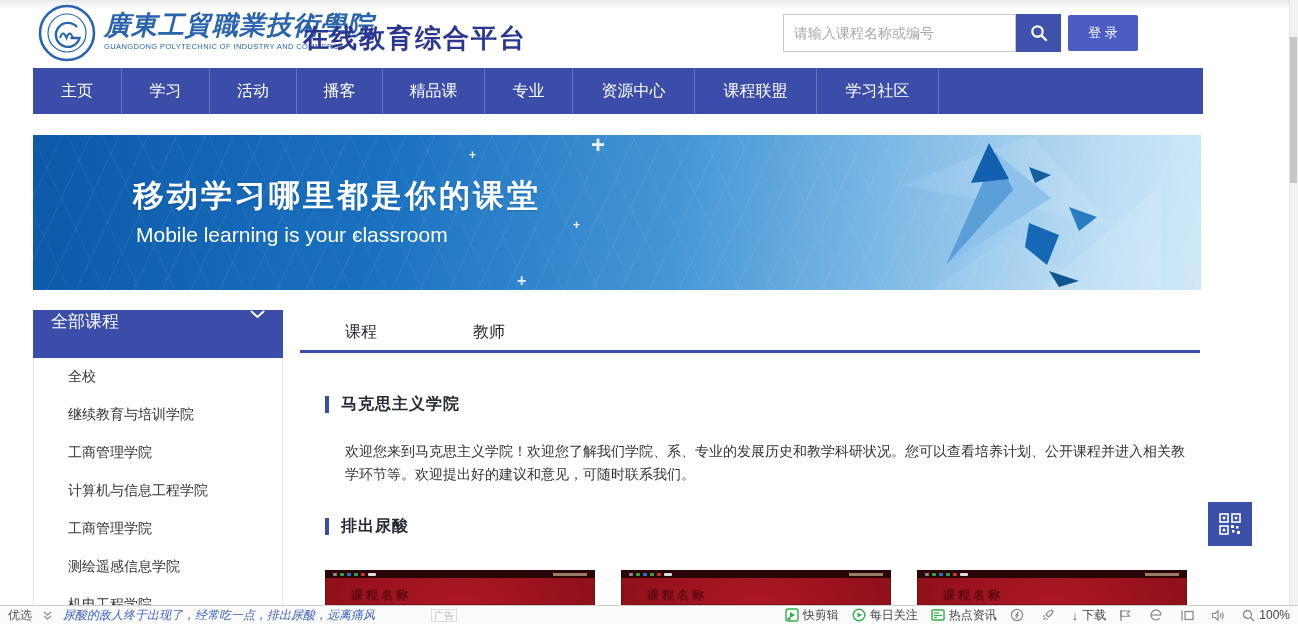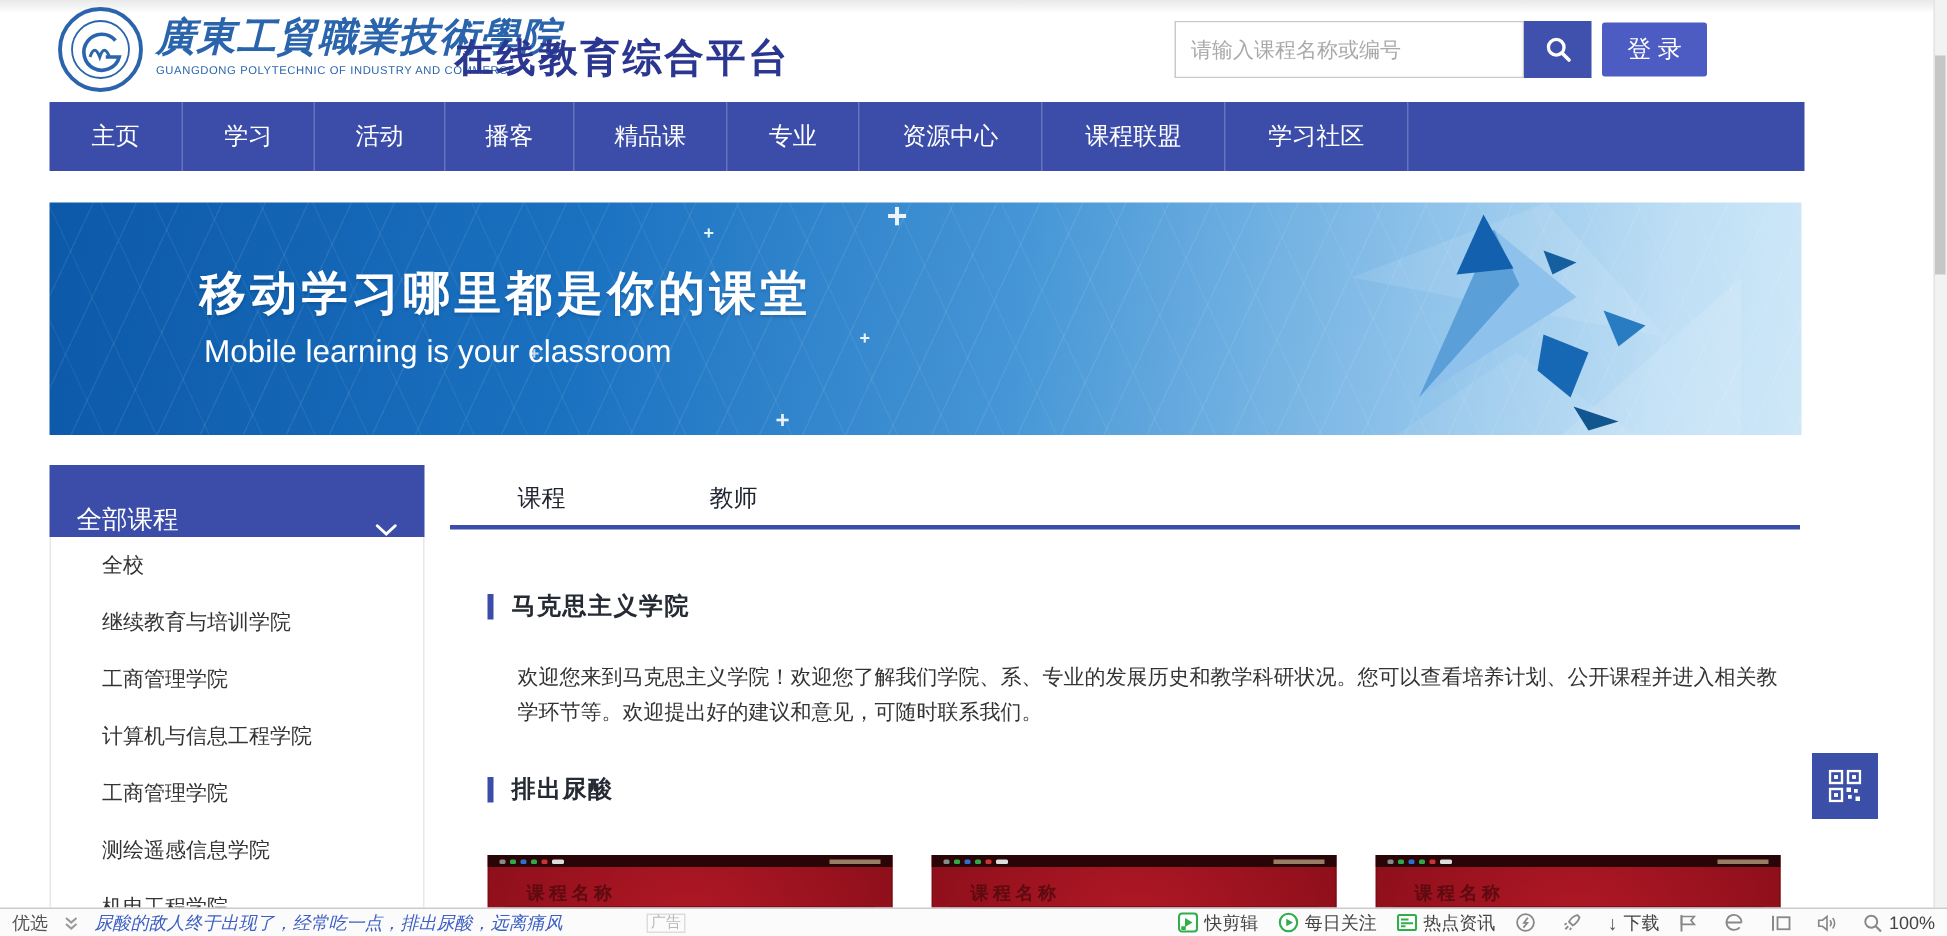--- a/index.html
+++ b/index.html
@@ -18,21 +18,21 @@
   .platform-title { position:absolute; left:303px; top:21px; font-size:26px; font-weight:bold;
     color:#2b3691; letter-spacing:2px; white-space:nowrap; }
   .search-box { position:absolute; left:783px; top:14px; width:233px; height:38px;
     border:1px solid #c9c9c9; background:#fff; }
   .search-box input { width:100%; height:100%; border:none; outline:none; padding:0 10px;
     font-size:14px; color:#333; font-family:inherit; }
   .search-box input::placeholder { color:#a9a9a9; }
   .search-btn { position:absolute; left:1016px; top:14px; width:45px; height:38px;
     background:#3f51ad; border:none; cursor:pointer; display:flex; align-items:center; justify-content:center; }
   .login-btn { position:absolute; left:1068px; top:15px; width:70px; height:36px; background:#4c5cc2;
-    color:#fff; font-size:16px; border:none; border-radius:2px; cursor:pointer;
+    color:#fff; font-size:13px; border:none; border-radius:2px; cursor:pointer;
     display:flex; align-items:center; justify-content:center; white-space:pre; }
 
   
   .nav { position:absolute; left:33px; top:68px; width:1170px; height:46px; background:#3b4da8;
     display:flex; z-index:4; }
   .nav-item { height:100%; display:flex; align-items:center; justify-content:center; color:#fff;
     font-size:16px; cursor:pointer; border-right:1px solid rgba(255,255,255,0.22); white-space:nowrap; }
   .nav-item:nth-child(1){width:89px} .nav-item:nth-child(2){width:88px}
   .nav-item:nth-child(3){width:87px} .nav-item:nth-child(4){width:86px}
   .nav-item:nth-child(5){width:102px} .nav-item:nth-child(6){width:88px}
@@ -48,21 +48,21 @@
                repeating-linear-gradient(65deg,rgba(255,255,255,0.05) 0 1px,transparent 1px 32px); }
   .banner-h1 { position:absolute; left:100px; top:40px; color:#fff; font-size:31px;
     letter-spacing:3px; font-weight:bold; text-shadow:0 1px 2px rgba(0,40,90,0.25); white-space:nowrap; }
   .banner-h2 { position:absolute; left:103px; top:88px; color:#fff; font-size:21px; white-space:nowrap; }
   .plus { position:absolute; color:#fff; opacity:0.9; font-weight:bold; line-height:1; }
   .plane-svg { position:absolute; right:40px; top:0; }
 
   
   .sidebar { position:absolute; left:33px; top:310px; width:250px; height:314px; z-index:3; }
   .sidebar-head { height:48px; background:#3b4da8; color:#fff; font-size:17px;
-    display:flex; align-items:flex-end; justify-content:space-between; padding:0 18px; cursor:pointer; }
+    display:flex; align-items:flex-start; justify-content:space-between; padding:0 18px; cursor:pointer; }
   .sidebar-list { background:#fff; border:1px solid #e8e8e8; border-top:none; height:266px; overflow:hidden; }
   .sidebar-item { height:38px; display:flex; align-items:center; padding-left:34px;
     font-size:14px; color:#333; cursor:pointer; white-space:nowrap; }
 
   
   .tabs { position:absolute; left:345px; top:322px; display:flex; gap:96px; z-index:3; }
   .tab { font-size:16px; color:#1f2430; cursor:pointer; padding-bottom:8px; }
   .tabs-underline { position:absolute; left:300px; top:350px; width:900px; height:3px; background:#3b4da8; }
   .section-head { position:absolute; display:flex; align-items:center; }
   .section-head .bar { width:4px; height:17px; background:#3b4da8; margin-right:12px; }

